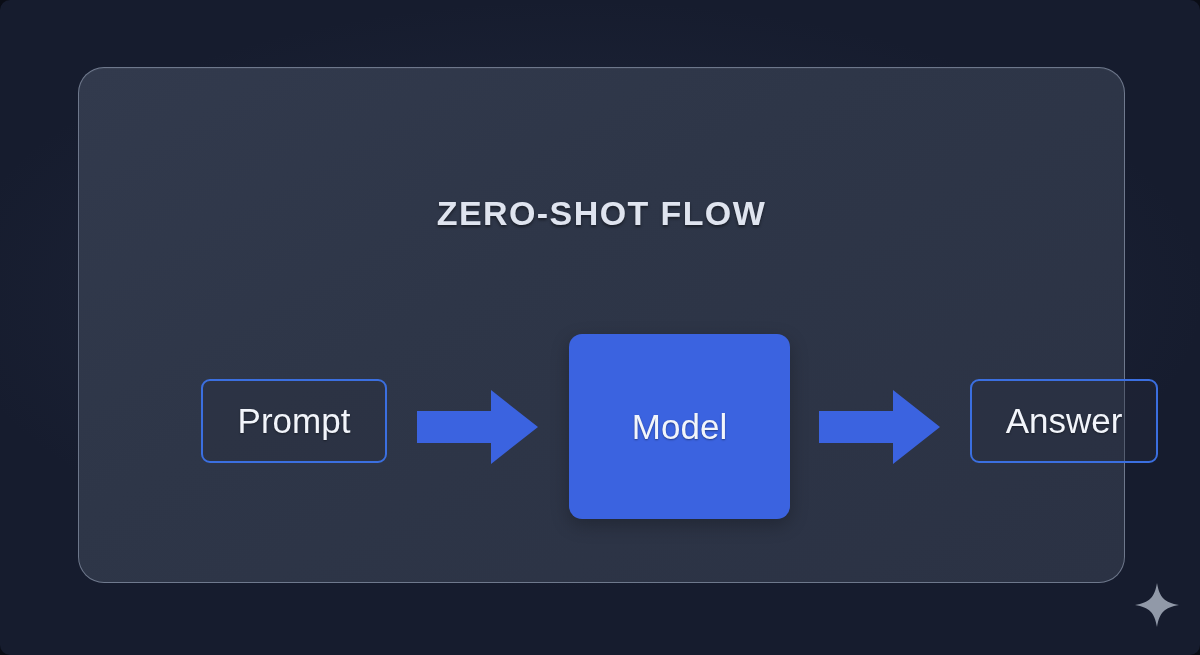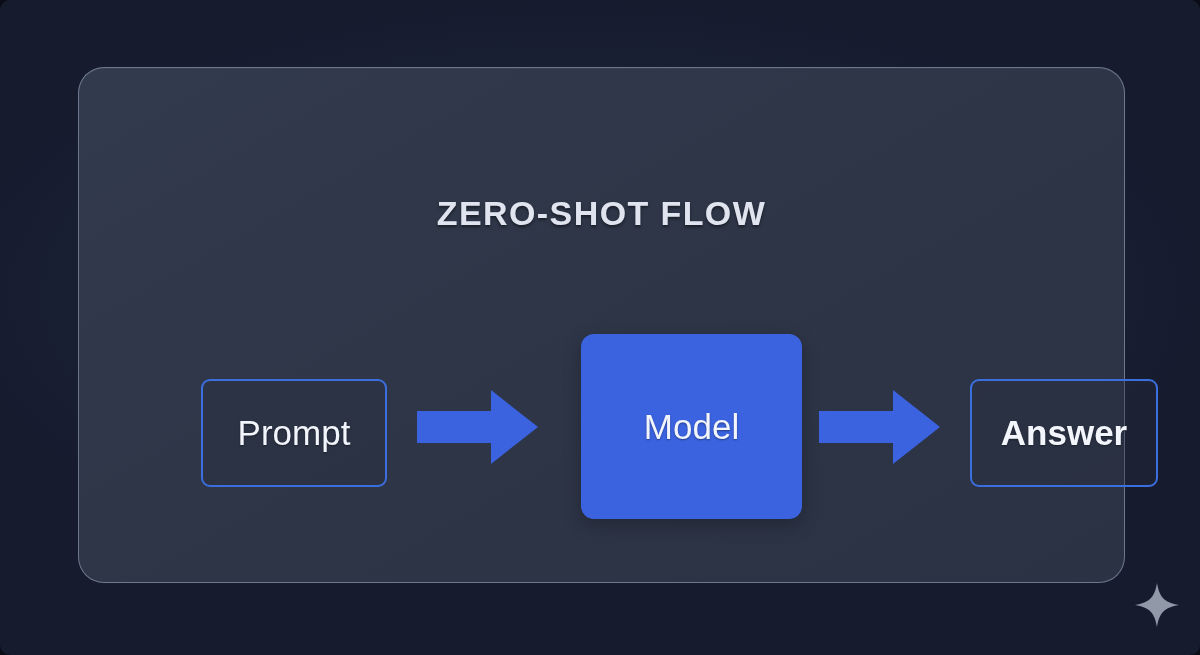--- a/index.html
+++ b/index.html
@@ -77,37 +77,36 @@
     color: #f2f5fb;
     text-shadow: 0 1px 2px rgba(0,0,0,0.4);
     white-space: nowrap;
   }
 
   .node-outline {
     border: 2.5px solid #3b6fe0;
     border-radius: 9px;
     background: rgba(40,47,64,0.35);
     font-size: 35px;
-    height: 108px;
+    height: 84px;
     top: 45px;
   }
 
   .node-prompt { left: 122px; width: 186px; }
-  .node-answer { left: 891px; width: 188px; font-weight: bold; }
+  .node-answer { left: 891px; width: 188px; }
 
   .node-model {
     left: 490px;
     top: 0px;
     width: 221px;
     height: 185px;
     background: #3b63e0;
     border-radius: 13px;
     font-size: 35px;
     box-shadow: 0 6px 18px rgba(0,0,0,0.25);
-    margin-left: 12px;
   }
 
   .arrow {
     position: absolute;
     top: 56px;
     width: 121px;
     height: 74px;
   }
   .arrow svg { display: block; width: 121px; height: 74px; }
   .arrow-1 { left: 338px; }

